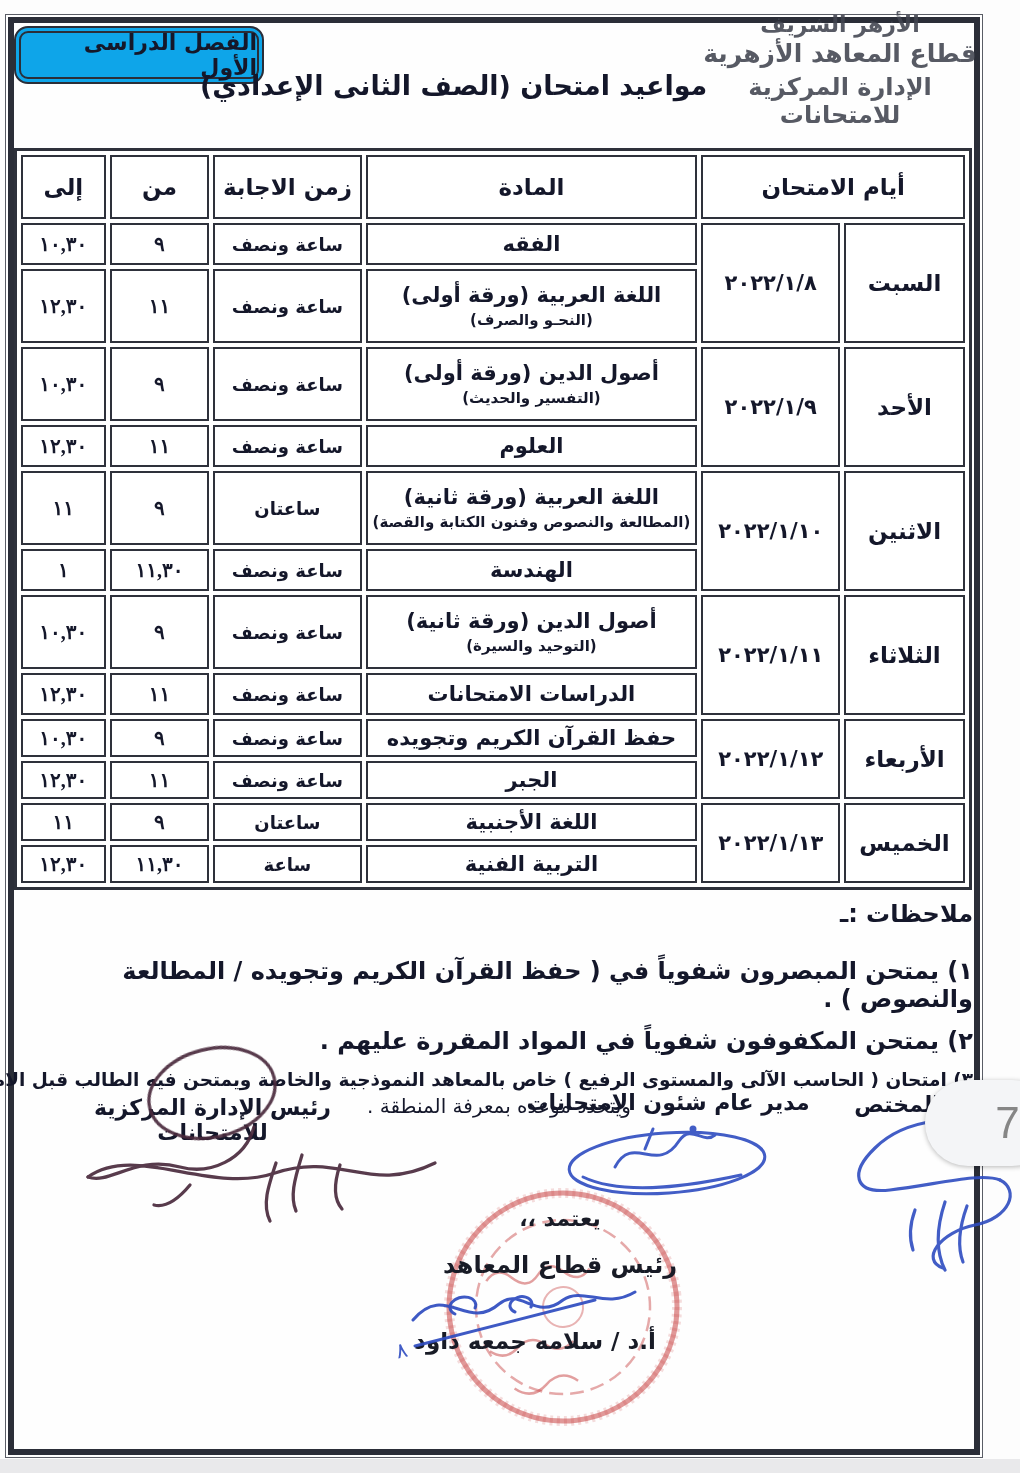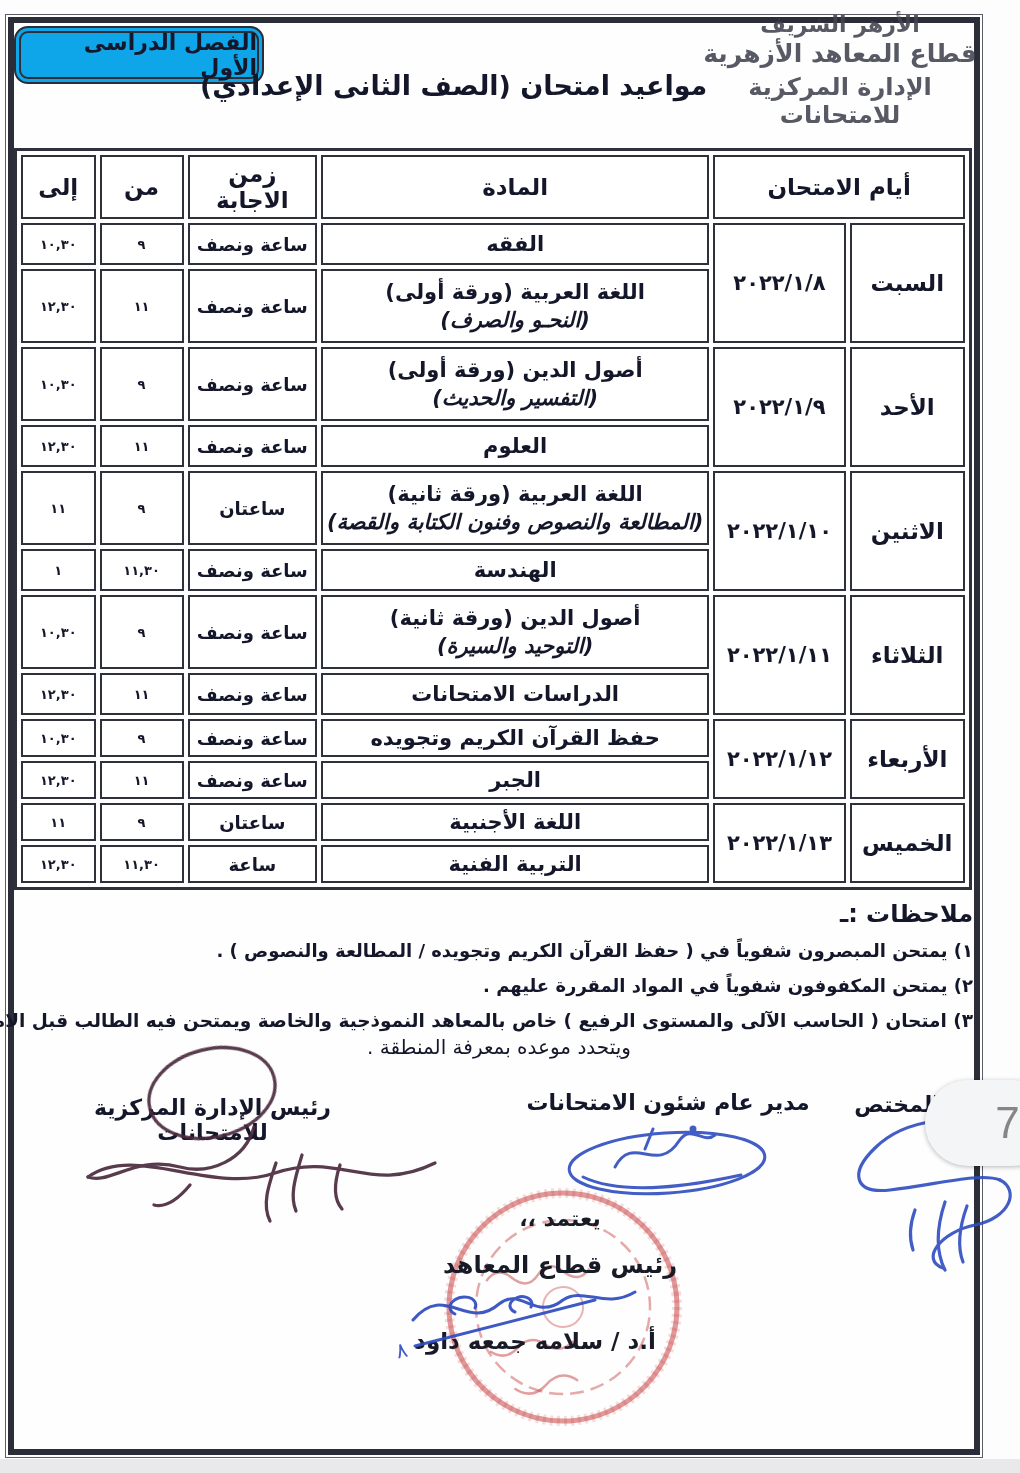--- a/index.html
+++ b/index.html
@@ -60,28 +60,28 @@
     font-weight:bold; color:#14172a; padding:2px 4px;
   }
   thead tr { height:64px; }
   thead th { font-size:23px; }
   tbody tr { height:42px; }
   tbody tr.tall { height:74px; }
   tbody tr.short { height:38px; }
   td.day-cell { font-size:23px; }
   td.date-cell { font-size:21px; }
   td.subject-cell { font-size:21px; }
-  td.subject-cell .sub2 { font-size:21px; white-space:nowrap; margin-top:4px;font-style:italic; }
+  td.subject-cell .sub2 { font-size:15px; white-space:nowrap; margin-top:4px; }
   td.duration-cell { font-size:18px; }
-  td.from-cell, td.to-cell { font-size:13px; }
+  td.from-cell, td.to-cell { font-size:20px;font-family:Liberation Serif, serif; }
 
   
   .notes { left:25px; top:900px; width:948px; text-align:right; z-index:10; color:#14172a; }
-  .notes-heading { font-size:24px; font-weight:bold; margin-bottom:12px; }
-  .note-item { font-size:18px; font-weight:bold; margin-bottom:14px; }
+  .notes-heading { font-size:24px; font-weight:bold; margin-bottom:29px; }
+  .note-item { font-size:24px; font-weight:bold; margin-bottom:14px; }
   .note-item.nowrap { white-space:nowrap; font-size:18.5px; margin-bottom:4px; }
   .note-center { font-size:20px; font-weight:normal; text-align:center; margin-bottom:6px; }
 
   
   .sig-label { font-size:22px; font-weight:bold; color:#14172a; text-align:center; z-index:12; }
   .sig-right  { left:822px; top:1092px; width:150px; }
   .sig-middle { left:518px; top:1090px; width:300px; }
   .sig-left   { left:55px;  top:1095px; width:315px; }
 
   svg.sig { z-index:20; }

